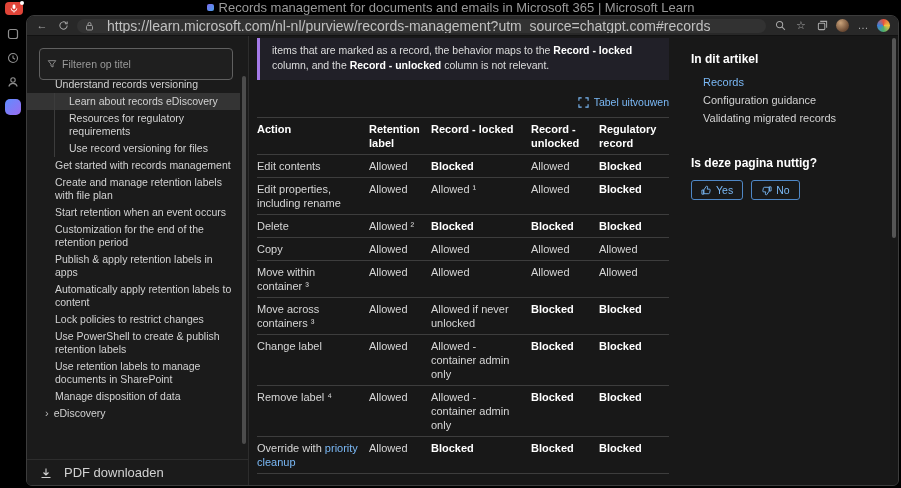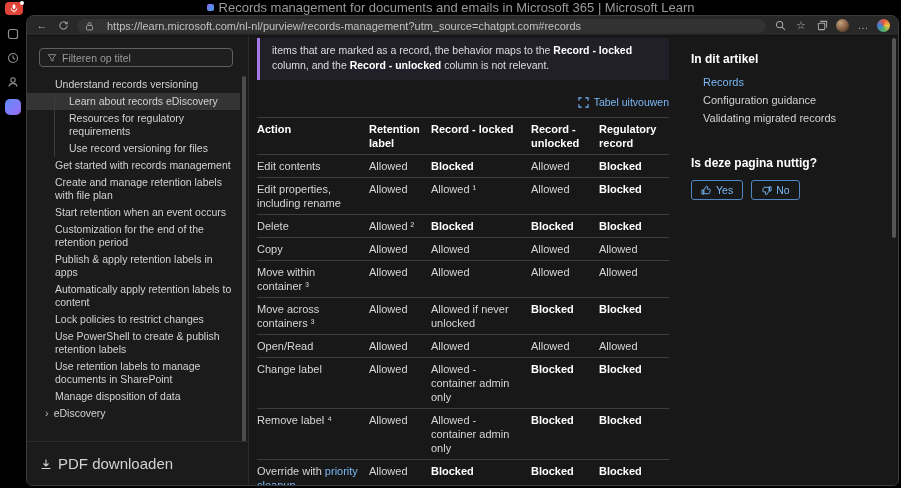--- a/index.html
+++ b/index.html
@@ -19,42 +19,42 @@
   
   .left-strip{position:absolute;left:0;top:15px;width:26px;height:473px;display:flex;flex-direction:column;align-items:center;padding-top:12px;gap:10px;}
   .strip-icon{width:14px;height:14px;color:#8f8f8f;display:flex;align-items:center;justify-content:center;cursor:pointer;}
   .strip-icon.accent{width:16px;height:16px;border-radius:5px;background:linear-gradient(135deg,#5f8dff,#9a6cf0);}
 
   
   .window{position:absolute;left:26px;top:15px;width:873px;height:471px;background:#1b1b1b;border-radius:8px 8px 6px 6px;overflow:hidden;border:1px solid #3c3c3c;}
   .urlbar{height:20px;background:#282828;display:flex;align-items:center;padding:0 8px;gap:7px;border-bottom:1px solid #121212;}
   .icon-btn{color:#a8a8a8;font-size:11px;line-height:1;display:flex;align-items:center;justify-content:center;width:14px;height:14px;cursor:pointer;}
   .url-pill{flex:1;height:14px;background:#323232;border-radius:8px;display:flex;align-items:center;gap:5px;padding:0 8px;overflow:hidden;cursor:text;}
-  .url-text{font-size:11px;color:#c0c0c0;white-space:nowrap;overflow:hidden;padding-left:8px;}
+  .url-text{font-size:14px;color:#c0c0c0;white-space:nowrap;overflow:hidden;padding-left:8px;}
   .avatar{width:13px;height:13px;border-radius:50%;background:radial-gradient(circle at 35% 30%,#c9a27a,#6b4a33 70%);cursor:pointer;}
   .profile-badge{width:13px;height:13px;border-radius:50%;background:conic-gradient(#e5533f,#f0c03e,#4caf6e,#3f7fd9,#e5533f);cursor:pointer;}
 
   
   .page{position:relative;height:449px;display:flex;background:#181818;}
   .page-scrollbar{position:absolute;right:2px;top:2px;width:4px;height:200px;background:#555;border-radius:2px;cursor:pointer;}
 
   
   .nav{width:222px;border-right:1px solid #2d2d2d;position:relative;background:#1b1b1b;flex:none;}
-  .filter-box{position:absolute;top:12px;left:12px;width:194px;height:19px;border:1px solid #606060;border-radius:4px;display:flex;align-items:center;gap:5px;padding:0 7px;color:#9a9a9a;background:#1f1f1f;}
+  .filter-box{position:absolute;top:12px;left:12px;width:194px;height:32px;border:1px solid #606060;border-radius:4px;display:flex;align-items:center;gap:5px;padding:0 7px;color:#9a9a9a;background:#1f1f1f;}
   .filter-box input{flex:1;background:transparent;border:none;outline:none;color:#cfcfcf;font-size:10.5px;font-family:inherit;min-width:0;}
   .filter-box input::placeholder{color:#9a9a9a;}
   .nav-list{position:absolute;top:40px;left:0;right:8px;bottom:28px;overflow:hidden;font-size:10.5px;line-height:13px;color:#d2d2d2;}
   .nav-item{padding:2px 6px 2px 28px;position:relative;cursor:pointer;}
   .nav-item.lvl2{padding-left:42px;}
   .nav-item.lvl2::before{content:"";position:absolute;left:27px;top:0;bottom:0;width:1px;background:#3c3c3c;}
   .nav-item.lvl0{padding-left:18px;display:flex;gap:5px;align-items:flex-start;}
   .nav-item.selected{background:var(--selected-nav-bg);}
   .chev{color:#b8b8b8;font-size:11px;line-height:13px;}
   .nav-scrollbar{position:absolute;top:40px;right:2px;width:4px;height:368px;background:#4c4c4c;border-radius:2px;cursor:pointer;}
-  .pdf-row{position:absolute;bottom:0;left:0;right:0;height:44px;border-top:1px solid #2d2d2d;display:flex;align-items:center;gap:6px;padding-left:13px;font-size:15px;color:#d2d2d2;cursor:pointer;background:#1b1b1b;}
+  .pdf-row{position:absolute;bottom:0;left:0;right:0;height:26px;border-top:1px solid #2d2d2d;display:flex;align-items:center;gap:12px;padding-left:13px;font-size:13px;color:#d2d2d2;cursor:pointer;background:#1b1b1b;}
 
   
   .main{width:440px;padding:2px 20px 0 8px;position:relative;overflow:hidden;flex:none;}
   .note{border-left:3px solid var(--note-border);background:#212028;padding:5px 12px 7px;margin-bottom:16px;font-size:10.5px;line-height:15px;color:#dddddd;}
   .expand-row{display:flex;justify-content:flex-end;margin-bottom:9px;}
   .expand-link{display:inline-flex;align-items:center;gap:5px;color:var(--accent-link);font-size:10.5px;cursor:pointer;}
   .actions-table{width:412px;border-collapse:collapse;font-size:11px;line-height:14px;color:#d6d6d6;table-layout:fixed;}
   .actions-table th,.actions-table td{text-align:left;vertical-align:top;padding:4px 8px 4px 0;border-bottom:1px solid #3d3d3d;}
   .actions-table th{color:#fff;font-weight:bold;border-top:1px solid #3d3d3d;}
   .actions-table th:nth-child(1){width:112px;}
@@ -243,27 +243,20 @@
                 <td><span>Allowed</span></td>
               </tr>
               <tr>
                 <td><span>Move across containers ³</span></td>
                 <td><span>Allowed</span></td>
                 <td><span>Allowed if never unlocked</span></td>
                 <td><span class="b">Blocked</span></td>
                 <td><span class="b">Blocked</span></td>
               </tr>
               <tr>
-                <td><span>Open/Read</span></td>
-                <td><span>Allowed</span></td>
-                <td><span>Allowed</span></td>
-                <td><span>Allowed</span></td>
-                <td><span>Allowed</span></td>
-              </tr>
-              <tr>
                 <td><span>Change label</span></td>
                 <td><span>Allowed</span></td>
                 <td><span>Allowed - container admin only</span></td>
                 <td><span class="b">Blocked</span></td>
                 <td><span class="b">Blocked</span></td>
               </tr>
               <tr>
                 <td><span>Remove label ⁴</span></td>
                 <td><span>Allowed</span></td>
                 <td><span>Allowed - container admin only</span></td>

